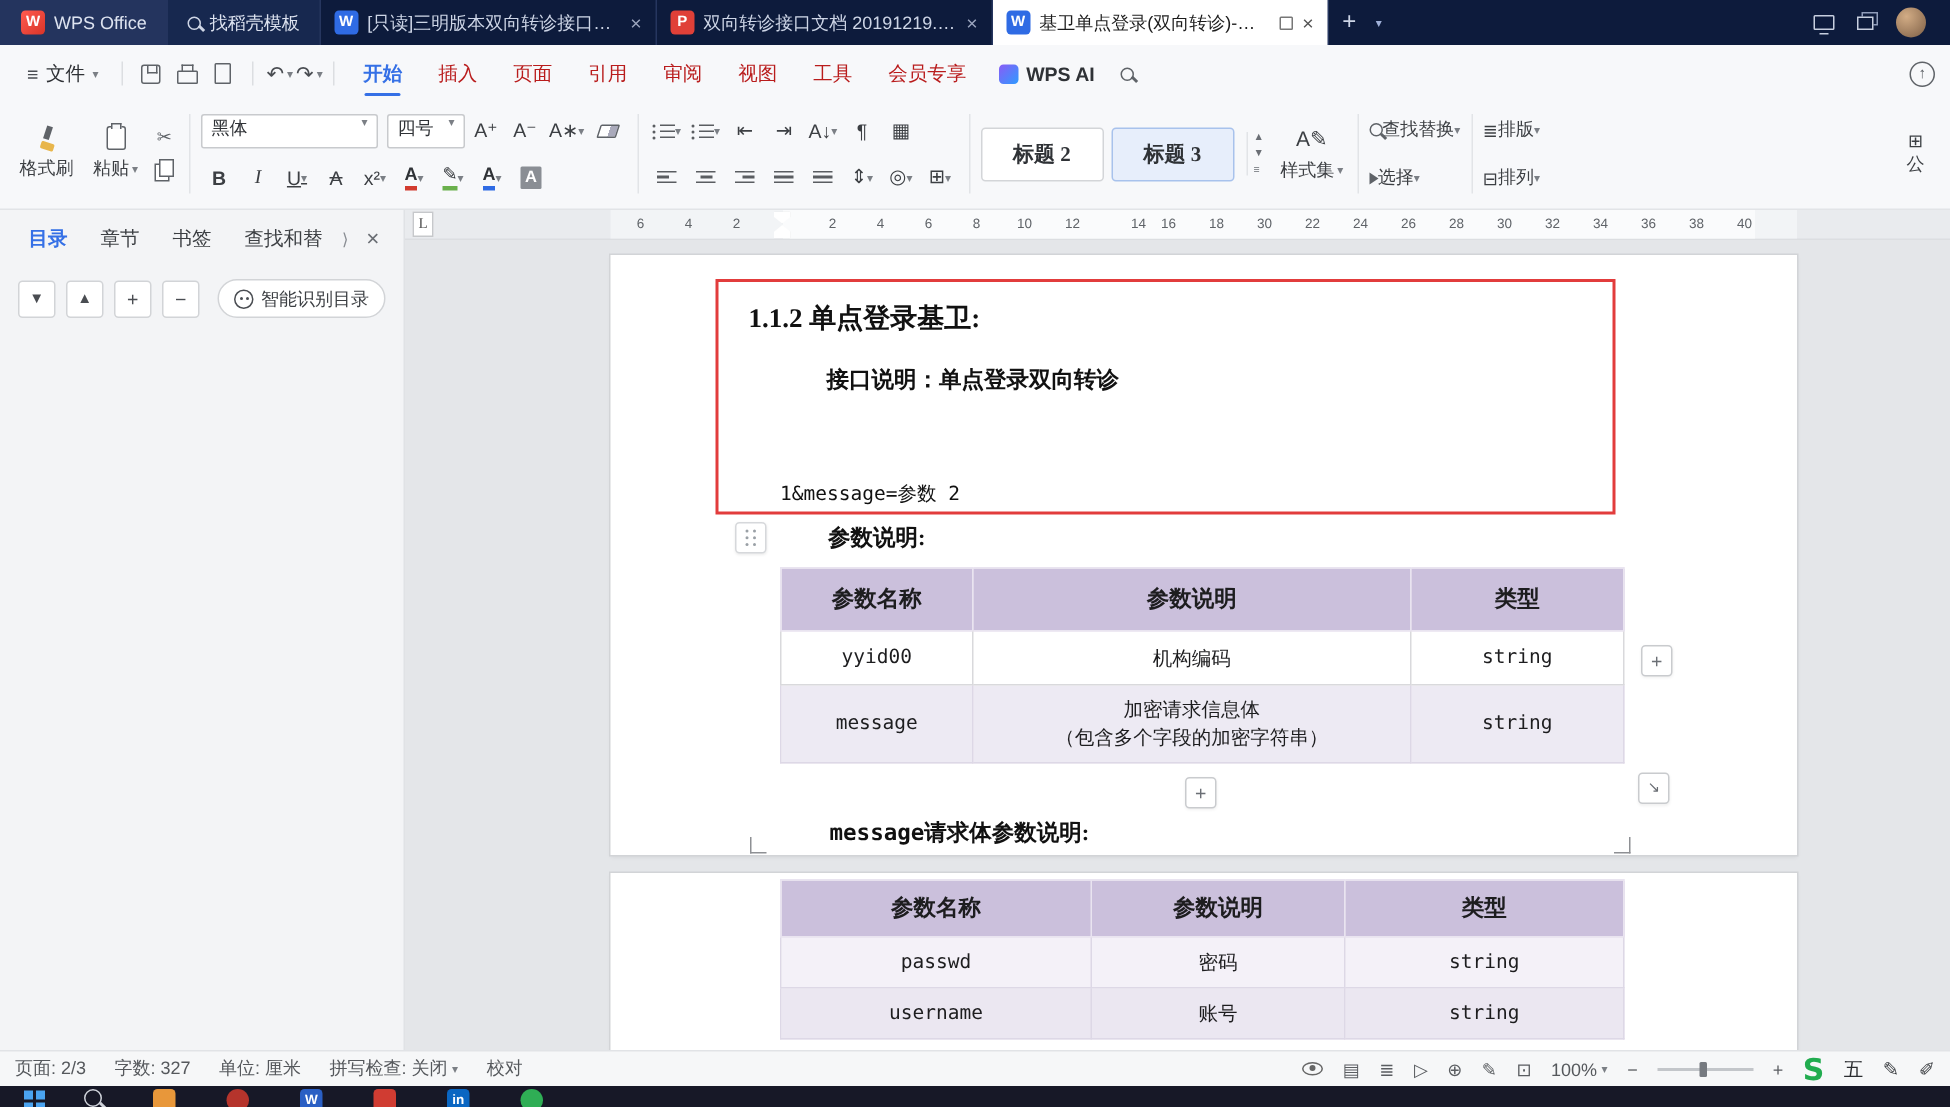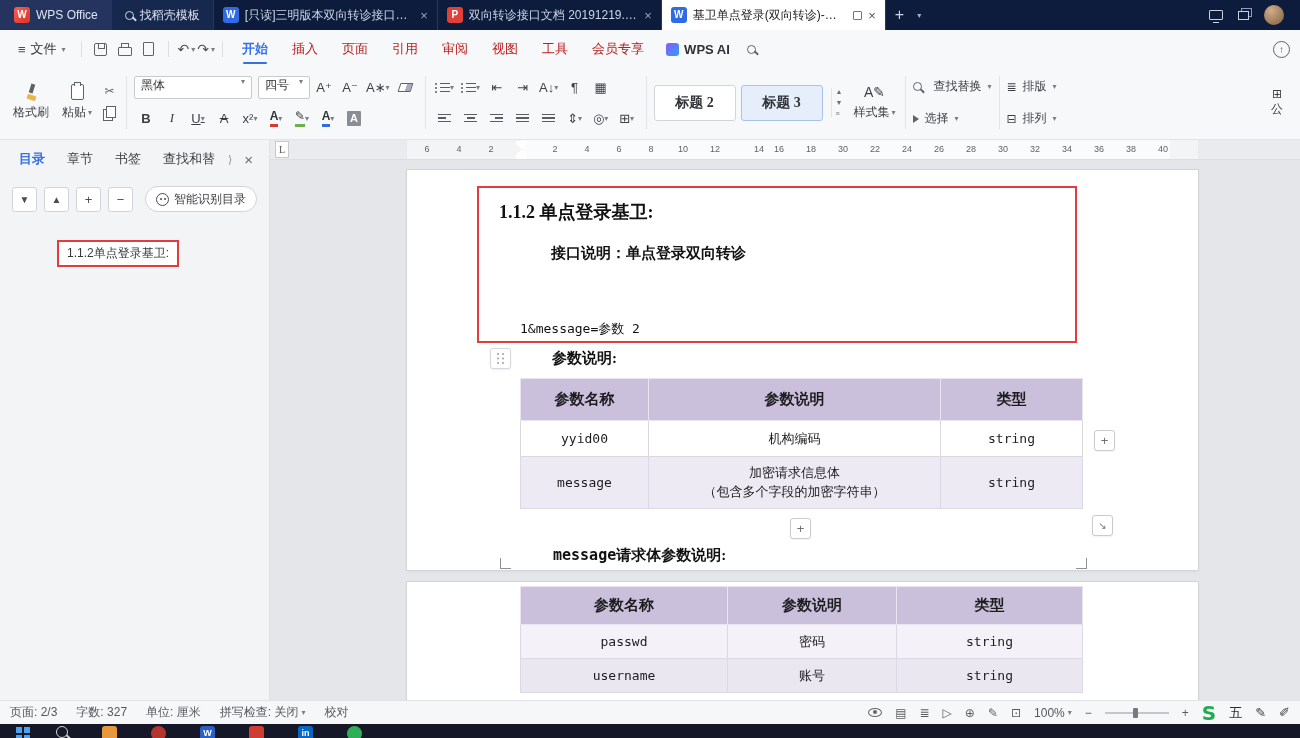--- a/index.html
+++ b/index.html
@@ -77,21 +77,21 @@
   .al{width:13px;height:11px;position:relative;display:inline-block}
   .al::before{content:"";position:absolute;top:1px;left:0;width:13px;height:1.6px;background:#5a5d61;box-shadow:0 7px 0 #5a5d61}
   .al::after{content:"";position:absolute;top:4.6px;height:1.6px;background:#5a5d61}
   .al-l::after{left:0;width:8px}.al-c::after{left:2.5px;width:8px}.al-r::after{right:0;width:8px}.al-j::after{left:0;width:13px}.al-d::after{left:0;width:13px}
   .blist{width:15px;height:11px;position:relative;display:inline-block}
   .blist::before{content:"";position:absolute;left:0;top:1px;width:2px;height:2px;background:#5a5d61;border-radius:50%;box-shadow:0 4px 0 #5a5d61,0 8px 0 #5a5d61}
   .blist::after{content:"";position:absolute;left:5px;top:1px;width:10px;height:1.6px;background:#5a5d61;box-shadow:0 4px 0 #5a5d61,0 8px 0 #5a5d61}
   .stylebox{width:82px;height:36px;background:#fff;border:1px solid #d3d5d8;border-radius:3px;display:flex;align-items:center;justify-content:center;font-size:14px;font-weight:bold;color:#2f3236;font-family:"Liberation Serif",serif}
   .stylebox.sel{background:#e7eefb;border-color:#a8c2ec}
   .galctl{display:flex;flex-direction:column;justify-content:center;gap:4px;padding:0 4px;font-size:7px;color:#6b6f75;border-left:1px solid #e2e4e7;margin-left:3px}
-  .duo .trow{height:29px;gap:6px;font-size:12px;color:#3c3f43}
+  .duo .trow{height:29px;gap:0;font-size:12px;color:#3c3f43}
   .cursor-ic{width:0;height:0;border-left:6px solid #5f6368;border-top:4px solid transparent;border-bottom:4px solid transparent;display:inline-block}
   .tg-edge{margin-left:auto;width:30px;overflow:hidden;align-items:center;justify-content:center;font-size:12px;color:#3c3f43}
 
   
   .main{flex:1;display:flex;min-height:0}
   .sidebar{flex:0 0 258px;background:#f3f4f6;border-right:1px solid #e0e2e5;display:flex;flex-direction:column;font-size:13px}
   .sb-tabs{height:38px;display:flex;align-items:center;padding:0 8px}
   .sb-tab{padding:0 11px;color:#3c3f43}
   .sb-tab.active{color:#3570e6;font-weight:bold}
   .sb-more{color:#8a8e94;font-size:11px;padding:0 2px}
@@ -428,23 +428,20 @@
         <span class="sqbtn">▼</span>
         <span class="sqbtn">▲</span>
         <span class="sqbtn" style="font-size:13px">+</span>
         <span class="sqbtn" style="font-size:13px">−</span>
         <span class="pillbtn">
           <span class="robot-ic"></span>
           <span>智能识别目录</span>
         </span>
       </div>
       <div class="toc">
-        <div class="toc-item2-wrap">
-          <span class="toc-item2">1.1.2单点登录基卫:</span>
-        </div>
       </div>
     </div>
 
     <div class="docwrap">
       <div class="ruler">
         <span class="band-page"></span>
         <span class="band-text"></span>
         <span class="tabsel">L</span>
         <span class="ind-first"></span>
         <span class="ind-hang"></span>

